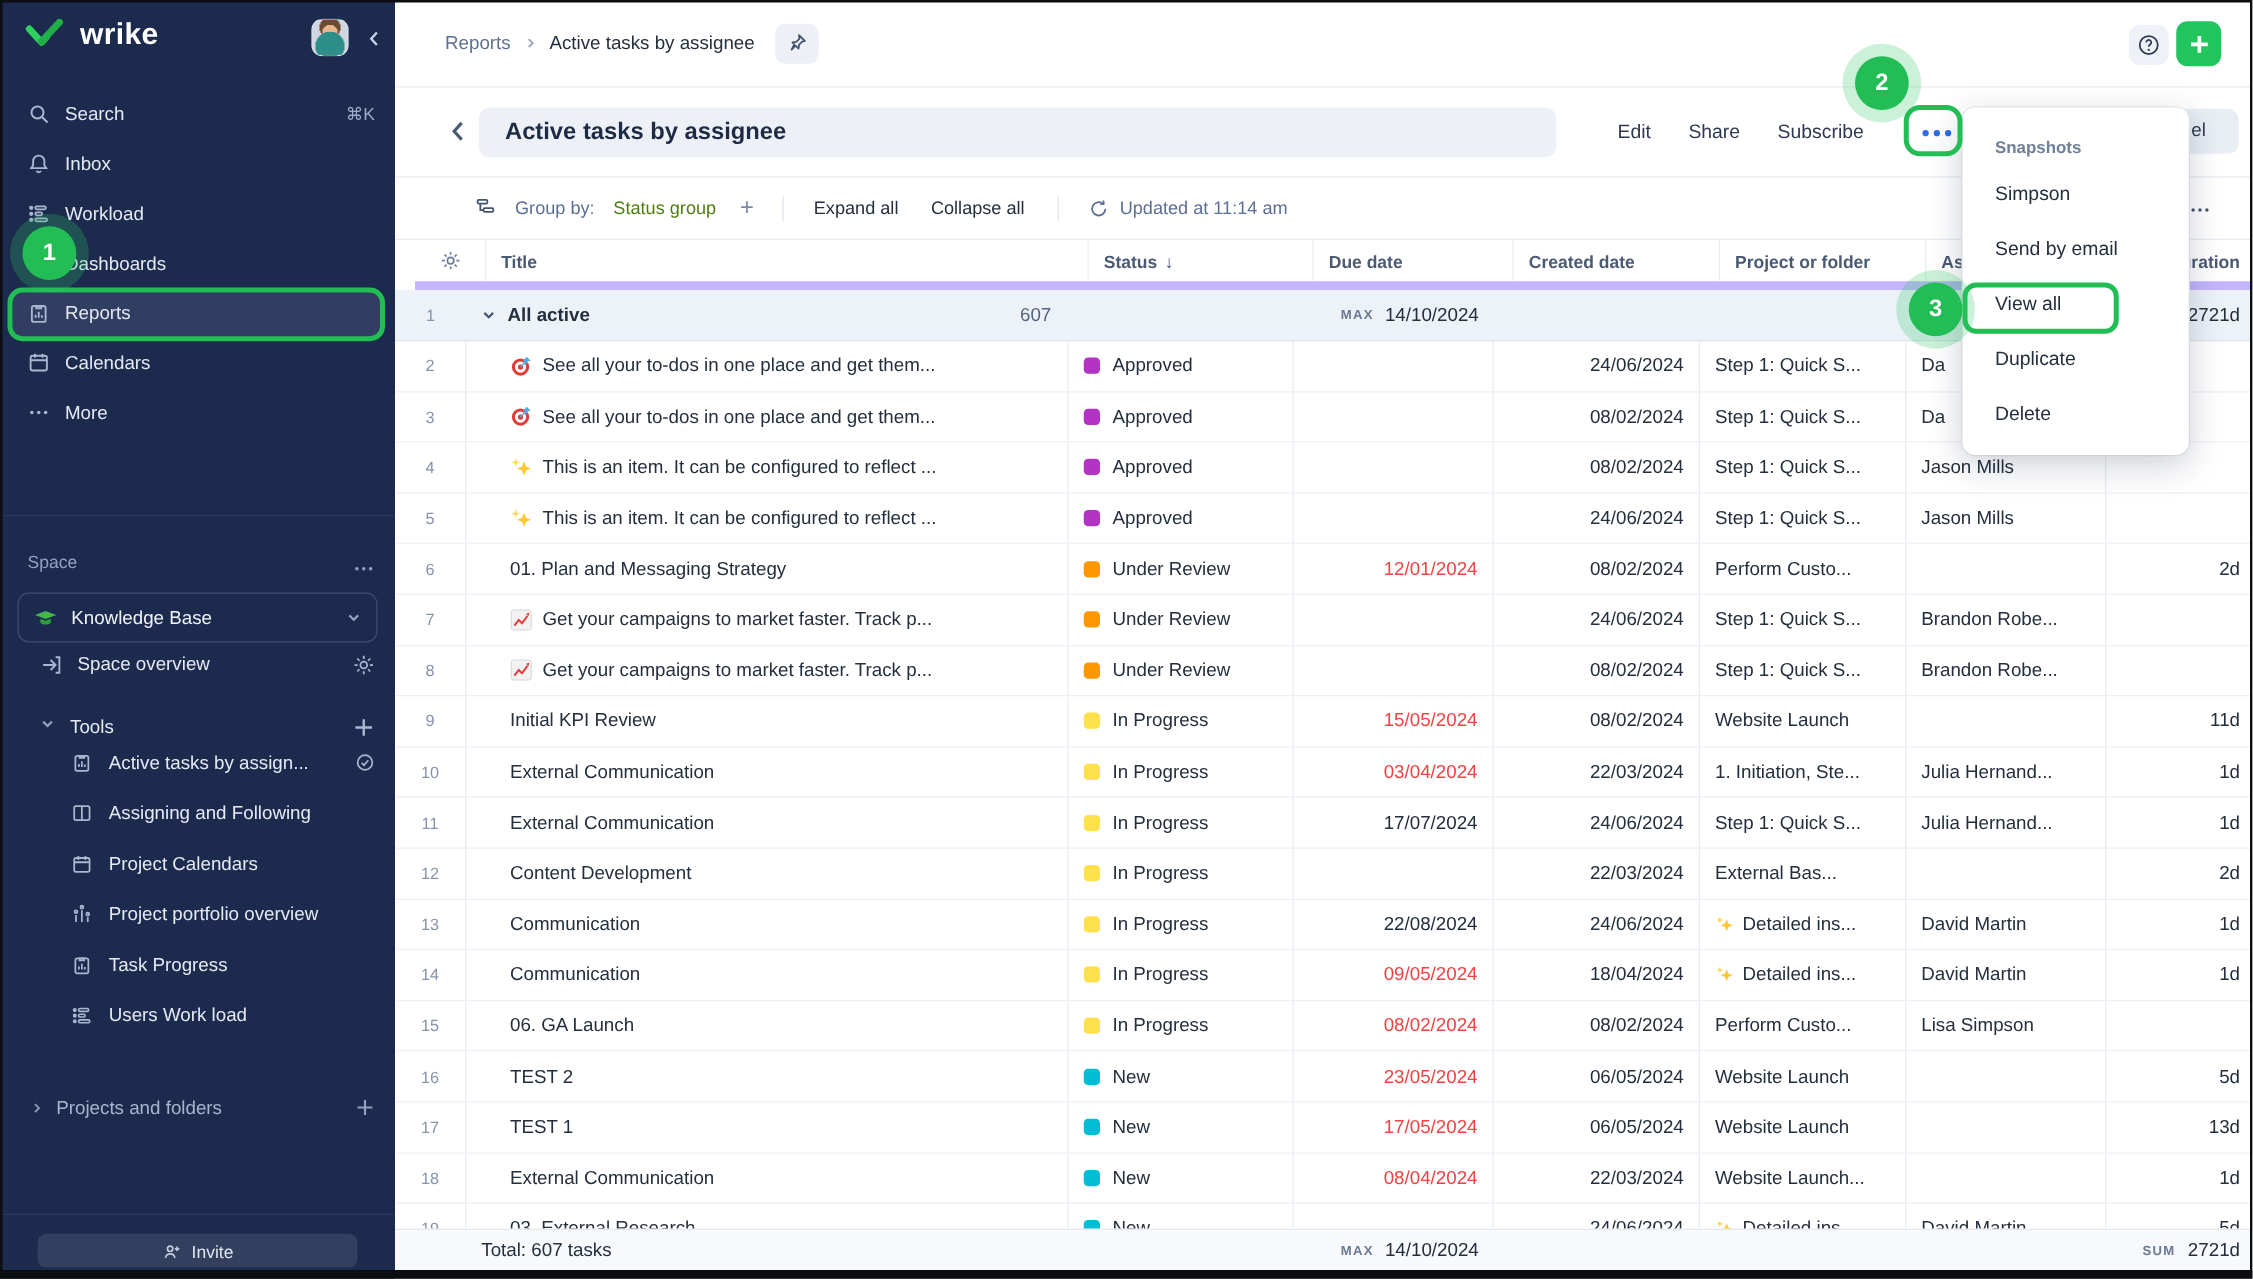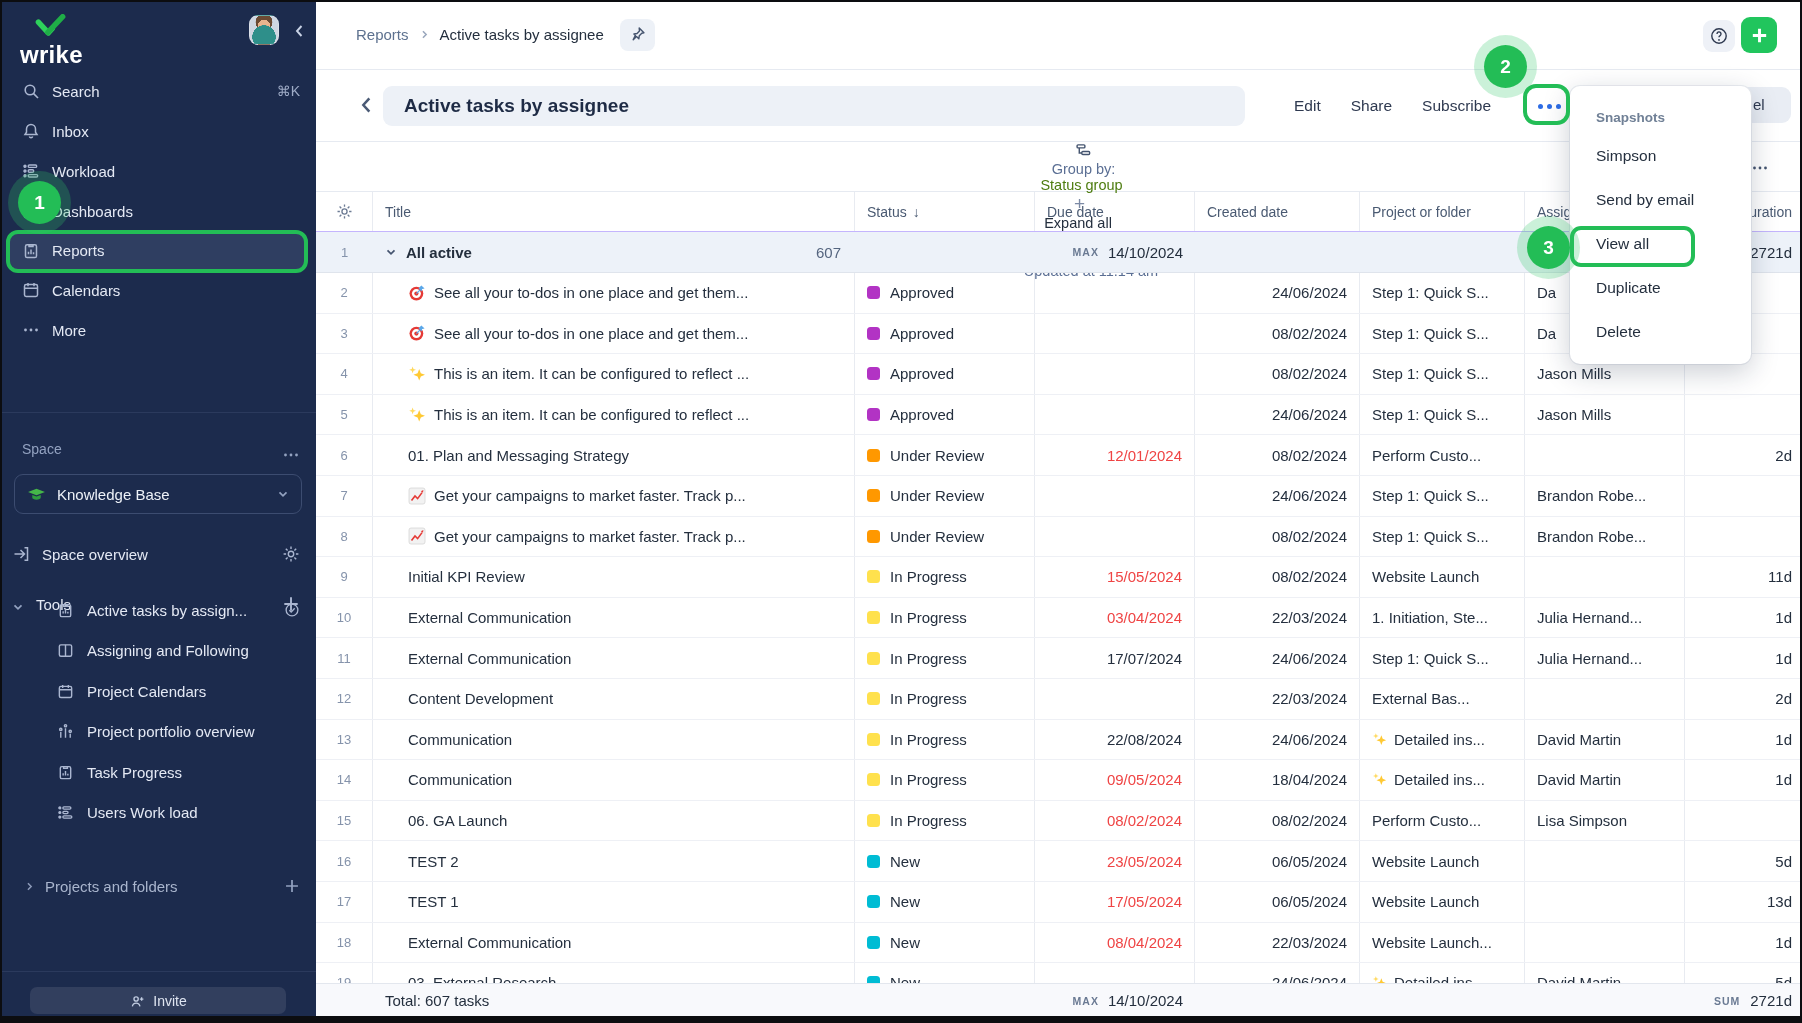--- a/index.html
+++ b/index.html
@@ -6,21 +6,21 @@
   body { background:#444; font-family:"Liberation Sans", sans-serif; }
   .screen { position:relative; width:1802px; height:1023px; background:#fff; overflow:hidden;
             font-family:"Liberation Sans", sans-serif; }
   .screen::after { content:""; position:absolute; inset:0; border:2px solid #0c0d10; pointer-events:none; z-index:99; }
   .bottom-strip { position:absolute; left:0; right:0; bottom:0; height:7px; background:#0c0d10; z-index:98; }
   .icn { display:inline-flex; }
   .icn svg { width:100%; height:100%; display:block; }
 
   
   .sidebar { position:absolute; left:0; top:0; width:316px; height:100%; background:#1C2B4D; color:#e4e9f4; z-index:20; }
-  .logo-row { position:absolute; left:20px; top:14px; display:flex; align-items:center; gap:0;flex-direction:column; }
+  .logo-row { position:absolute; left:20px; top:14px; display:flex; align-items:center; gap:12px; }
   .logo-check { width:32px; height:27px; }
   .logo-text { font-size:24px; font-weight:bold; color:#fff; letter-spacing:.3px; }
   .avatar { position:absolute; left:249px; top:15px; width:30px; height:30px; border-radius:9px;
             background: radial-gradient(circle at 50% 75%, #2e8f8a 0 46%, transparent 47%),
                         radial-gradient(circle at 50% 36%, #e9b48e 0 27%, transparent 28%),
                         radial-gradient(circle at 50% 22%, #6b4a33 0 32%, transparent 33%), #cfd6e2;
             border:1px solid rgba(255,255,255,.25); }
   .collapse-btn { position:absolute; left:292px; top:24px; width:14px; height:14px; color:#c9d3e6; cursor:pointer; }
   .snav { position:absolute; left:0; top:71px; right:0; }
   .snav-item { position:relative; height:40px; display:flex; align-items:center; padding-left:22px; gap:12px;
@@ -28,21 +28,21 @@
   .snav-item .icn { width:18px; height:18px; color:#aab6d0; }
   .snav-item.active { background:#2f3e61; border-radius:9px; margin:0 10px; padding-left:12px; height:39px; }
   .shortcut { position:absolute; right:16px; color:#9eabc6; font-size:14px; }
   .side-divider { position:absolute; left:0; right:0; height:1px; background:#2b3a5d; }
   .sec-label { position:absolute; left:22px; display:flex; align-items:center; font-size:14px; color:#93a2c0; }
   .space-dots { position:absolute; right:16px; top:446px; width:18px; height:18px; color:#93a2c0; cursor:pointer; }
   .kb-box { position:absolute; left:14px; top:474px; width:288px; height:40px; border:1px solid #3c4c70; border-radius:9px;
             display:flex; align-items:center; padding-left:12px; gap:11px; font-size:15px; color:#eef2f8; cursor:pointer; }
   .kb-box .icn.kb { width:19px; height:19px; }
   .kb-chev { position:absolute; right:12px; width:12px; height:12px; color:#93a2c0; }
-  .side-row { position:absolute; left:0; right:0; height:40px; display:flex; align-items:flex-end; padding-left:12px; gap:12px;
+  .side-row { position:absolute; left:0; right:0; height:40px; display:flex; align-items:flex-start; padding-left:32px; gap:12px;
               font-size:15px; cursor:pointer; }
   .side-row .icn { width:18px; height:18px; color:#aab6d0; }
   .right-icn { position:absolute; right:16px; width:16px; height:16px; color:#93a2c0; }
   .tools-list { position:absolute; left:0; right:0; top:590px; }
   .tool-item { position:relative; height:40.5px; display:flex; align-items:center; padding-left:57px; gap:13px;
                font-size:15px; color:#e4e9f4; cursor:pointer; }
   .tool-item .icn { width:17px; height:17px; color:#aab6d0; }
   .tool-item .check { position:absolute; right:16px; width:16px; height:16px; color:#aab6d0; }
   .proj-row { position:absolute; top:866px; left:0; right:0; height:40px; display:flex; align-items:center;
               padding-left:24px; gap:10px; font-size:15px; color:#a9b5cd; cursor:pointer; }
@@ -76,35 +76,35 @@
   .tb-actions .act-btn { font-size:15.5px; color:#2e3950; background:none; border:none; cursor:pointer;
                          font-family:"Liberation Sans", sans-serif; }
   .dots-btn { position:absolute; left:1214px; top:19px; width:38px; height:34px; display:flex; align-items:center;
               justify-content:center; gap:4px; cursor:pointer; }
   .dots-btn i { width:5px; height:5px; border-radius:50%; background:#2d6ce5; }
   .partial-btn { position:absolute; left:1697px; top:87px; width:94px; height:36px; background:#e9edf4; border-radius:9px;
                  z-index:6; font-size:15px; color:#2e3950; cursor:pointer; }
   .partial-btn span { position:absolute; left:56px; top:9px; }
 
   .toolbar { position:absolute; left:0; right:0; top:142px; height:50px; border-bottom:1px solid #e6eaf1;
-             display:flex; align-items:center; padding-left:64px; font-size:14.5px; color:#242f3e;flex-direction:column; }
+             display:flex; align-items:center; padding-left:64px; font-size:14.5px; color:#242f3e; }
   .toolbar .icn.grp { width:19px; height:19px; color:#44546f; margin-right:13px; }
   .tb-label { color:#5b6f94; margin-right:15px; cursor:pointer; }
   .tb-value { color:#4d7c0f; margin-right:19px; cursor:pointer; }
   .tb-plus { color:#7c8aa5; font-size:19px; margin-right:23px; cursor:pointer; }
   .tb-div { width:1px; height:20px; background:#e0e4eb; margin-right:24px; }
   .tb-btn { margin-right:26px; cursor:pointer; color:#242f3e; }
   .toolbar .icn.refr { width:16px; height:16px; color:#5b6f94; margin-right:9px; }
   .tb-updated { color:#5b6f94; }
   .toolbar-more { position:absolute; left:1434px; top:17px; width:20px; height:18px; color:#44546f; cursor:pointer; }
 
   
   .grid { display:grid; grid-template-columns:57px 482px 180px 160px 165px 165px 160px 1fr; }
-  .table-head { position:absolute; left:0; right:0; top:192px; height:40px; border-bottom:1px solid #c4b5fd;
-                font-size:14px; color:#4a5a72; }
+  .table-head { position:absolute; left:16px; right:0; top:192px; height:40px; border-bottom:7px solid #c4b5fd;
+                font-size:14px; color:#4a5a72;font-weight:bold; }
   .table-head .cell { display:flex; align-items:center; padding-left:12px; border-right:1px solid #e8ebf1; overflow:hidden; white-space:nowrap; }
   .table-head .cell:last-child { border-right:none; justify-content:flex-end; padding-right:10px; }
   .table-head .c-num { justify-content:center; padding-left:0; }
   .table-head .icn.gear { width:17px; height:17px; color:#6c7b94; cursor:pointer; }
   .sort-arrow { margin-left:6px; font-size:14px; color:#4a5a72; }
 
   .group-row { position:absolute; left:0; right:0; top:232px; height:41px; background:#edf2f9; border-bottom:1px solid #dfe4ec;
                font-size:15px; color:#242f3e; z-index:2; }
   .group-row .cell { display:flex; align-items:center; overflow:hidden; white-space:nowrap; }
   .group-row .c-num { justify-content:center; font-size:13px; color:#8593ab; }

